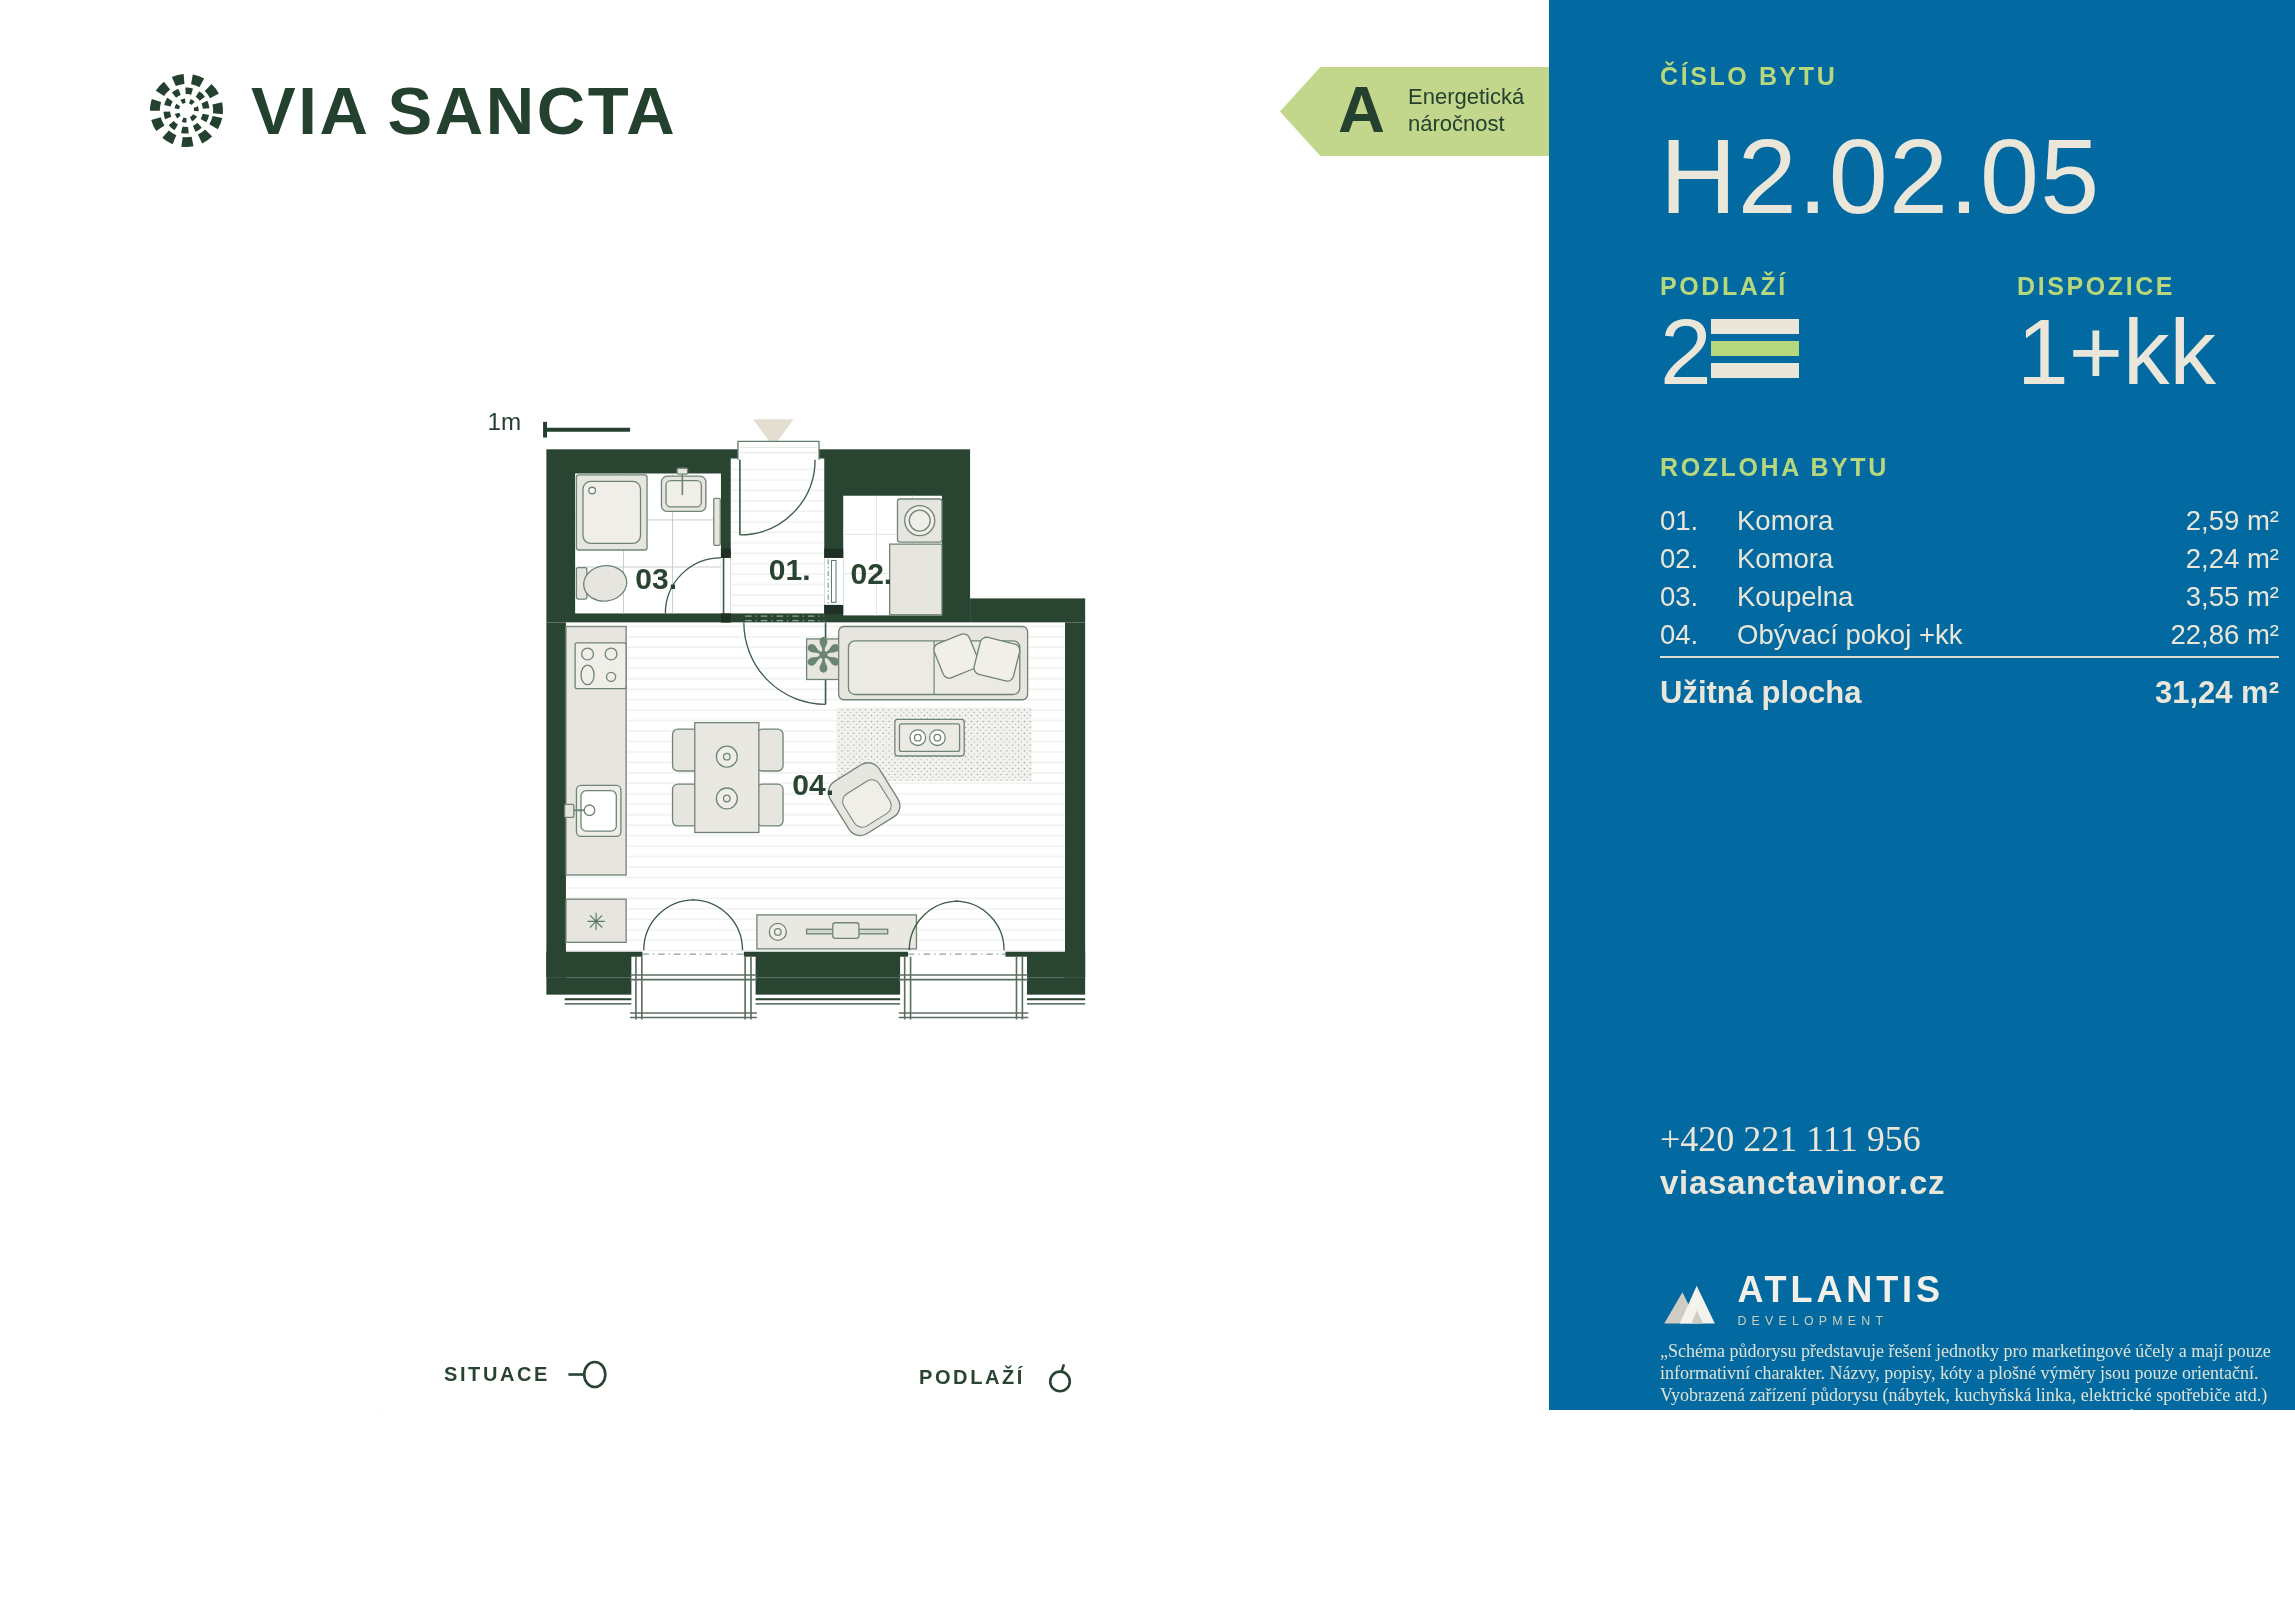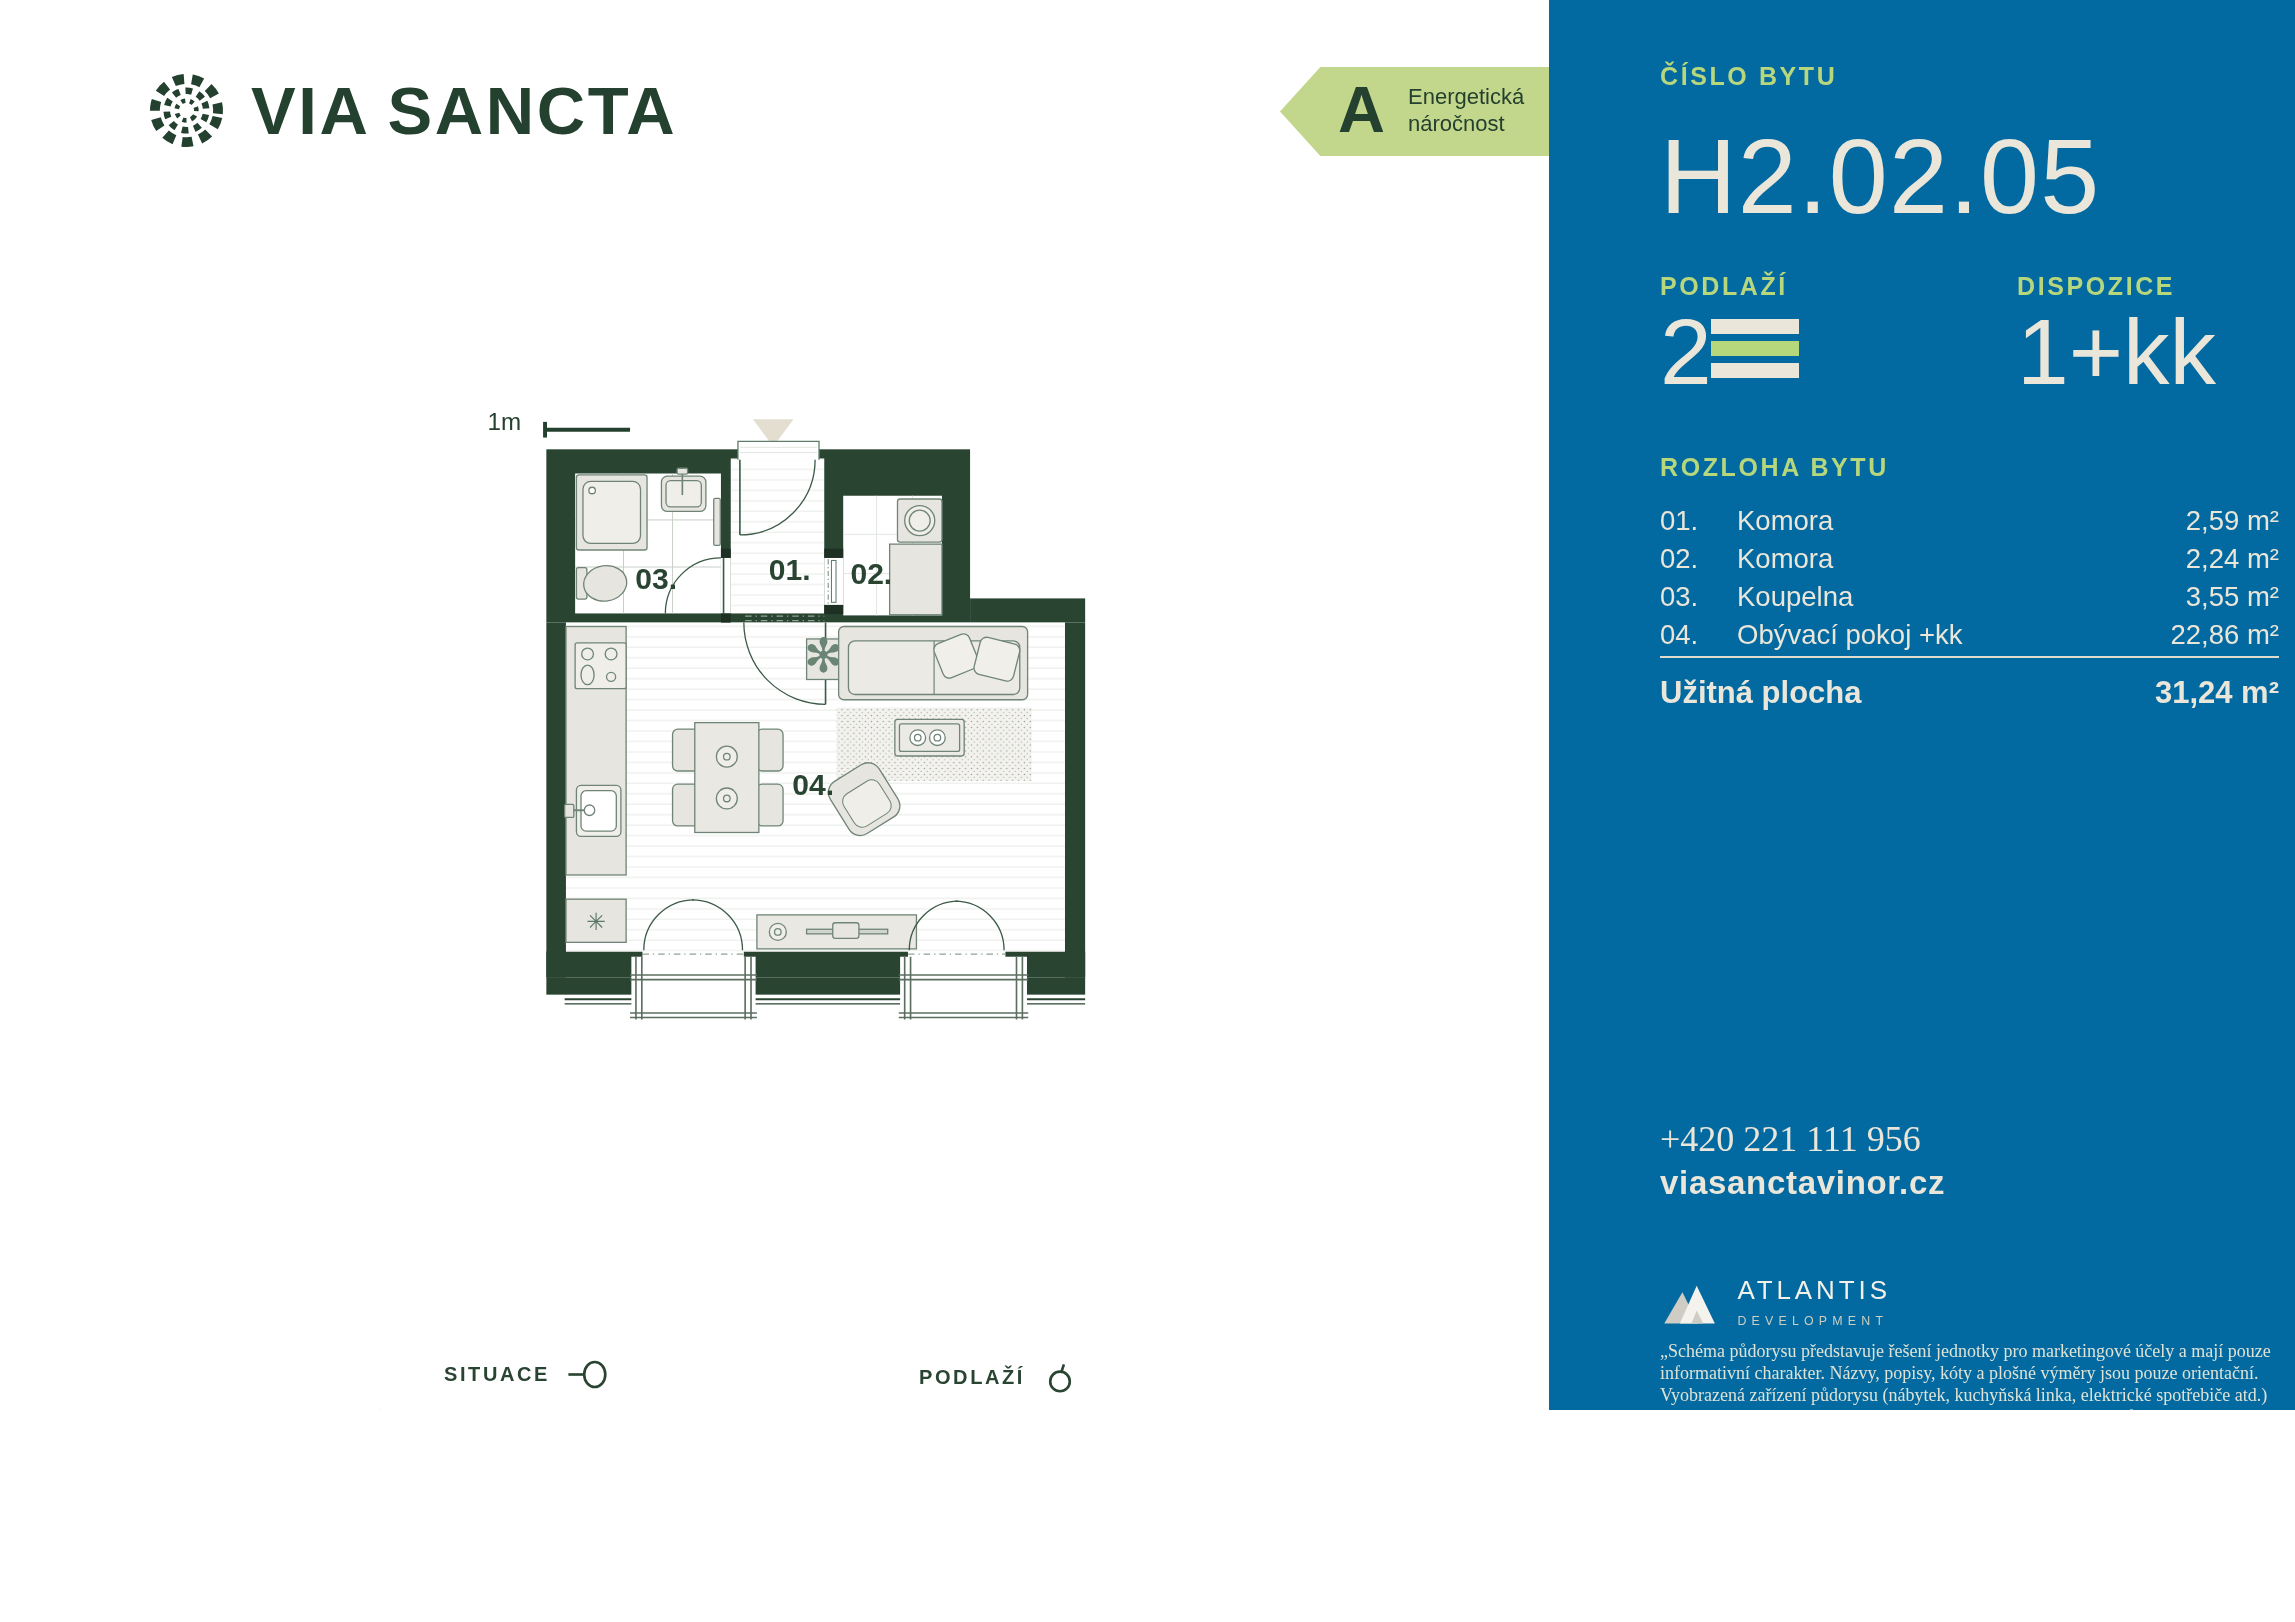--- a/index.html
+++ b/index.html
@@ -34,21 +34,21 @@
   .roomRow .nm{flex:1;}
   .roomRow .val{text-align:right;}
   #rooms{margin-top:17px;}
   #rule{top:656px;height:2px;background:#e0dccd;}
   .totalRow{display:flex;font-size:31px;font-weight:700;color:#eae6da;}
   .totalRow .val{margin-left:auto;}
   #tot1{top:675px;} #tot2{top:717px;}
   #contact{top:1120px;font-family:"Liberation Serif",serif;font-size:36px;line-height:39px;color:#eae6da;}
   #contact .web{font-family:"Liberation Sans",sans-serif;font-weight:700;font-size:33px;letter-spacing:0.7px;margin-top:3.9px;}
   #dev{top:1275px;display:flex;align-items:center;gap:14.4px;}
-  #dev .nm{font-size:26px;font-weight:400;letter-spacing:3.9px;color:#f2f0e8;line-height:30px;}
+  #dev .nm{font-size:36px;font-weight:700;letter-spacing:3.9px;color:#f2f0e8;line-height:30px;}
   #dev .sub{font-size:12.4px;letter-spacing:5.2px;color:#c9cfc2;margin-top:9px;}
   #disc{top:1340px;width:602px;font-family:"Liberation Serif",serif;font-size:18px;
         line-height:22px;color:#dee3d6;}
   
   .mapTitle{font-size:20px;font-weight:700;letter-spacing:2.6px;color:#2a4432;}
   
   #plan{left:484px;top:397px;}
 </style>
 </head>
 <body>

